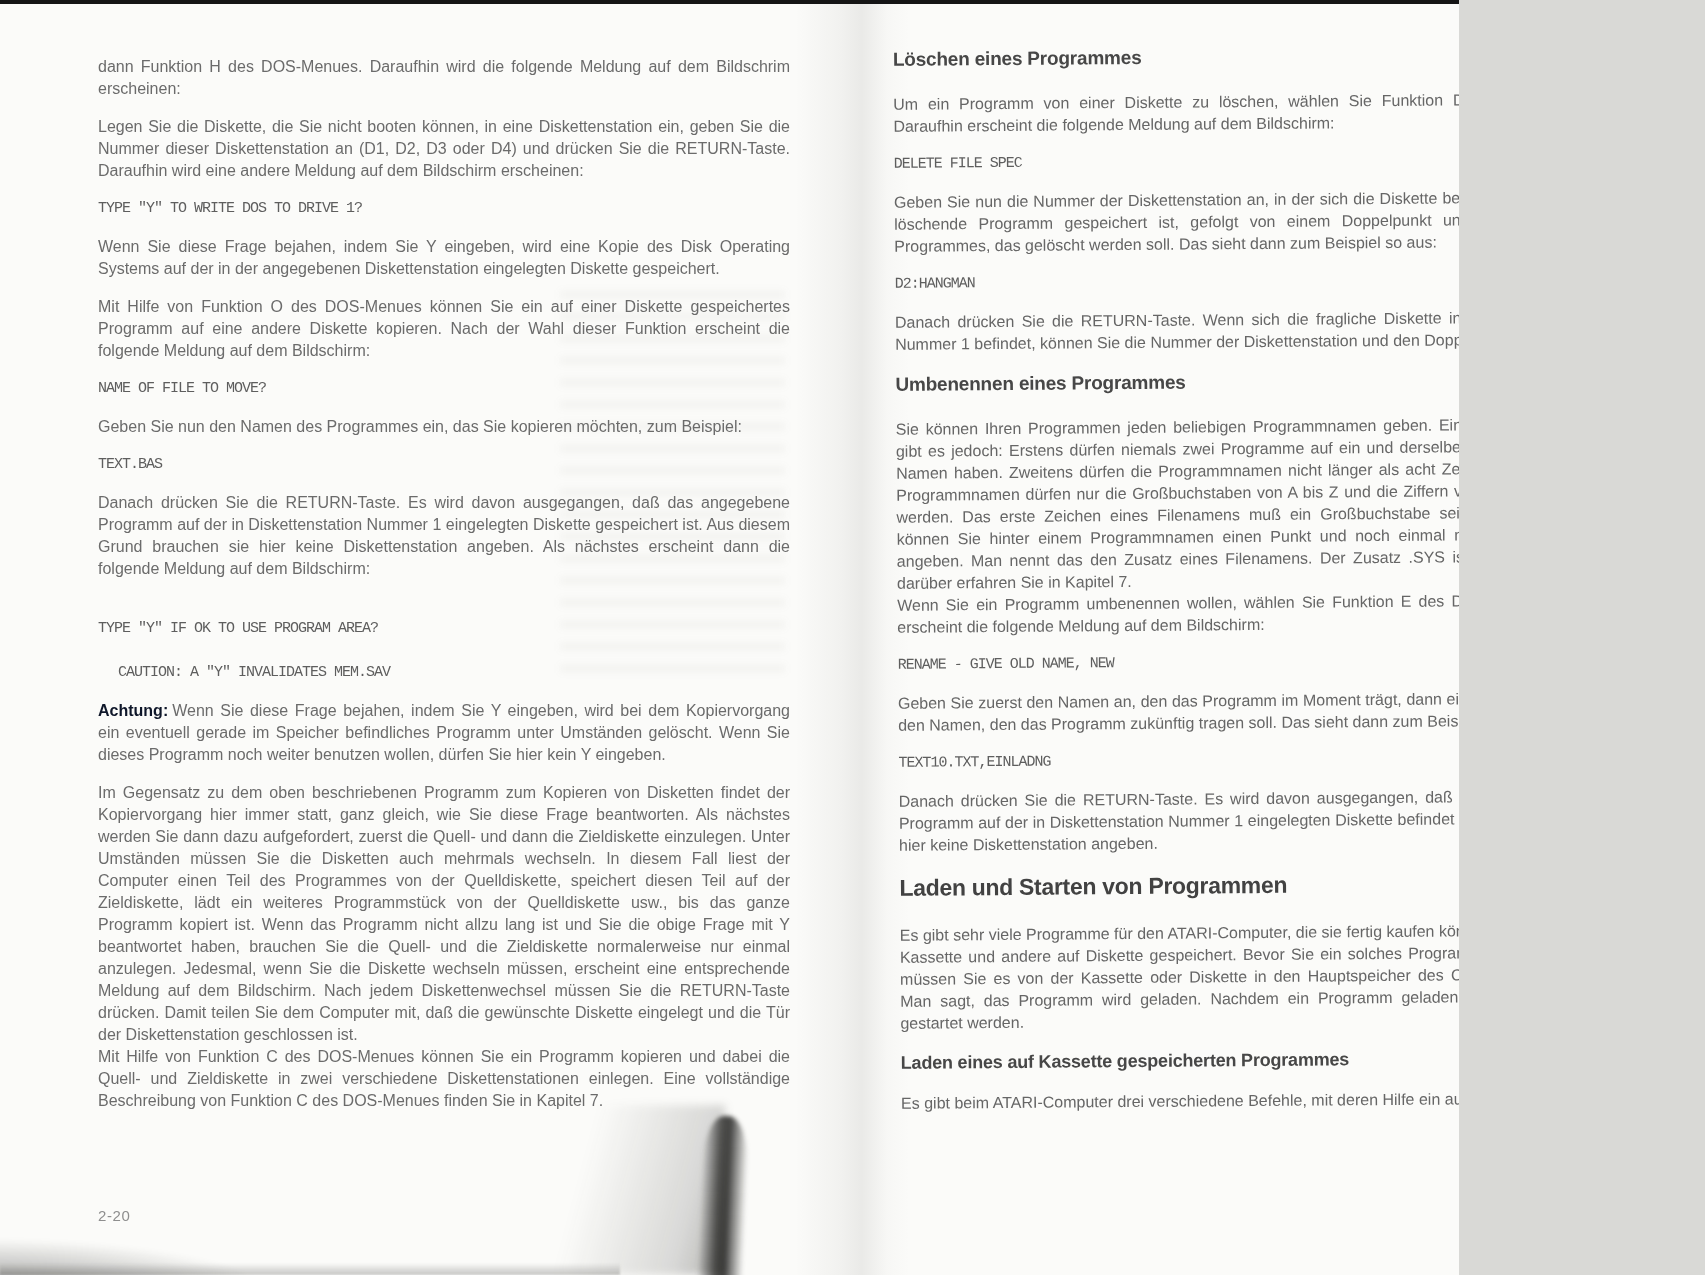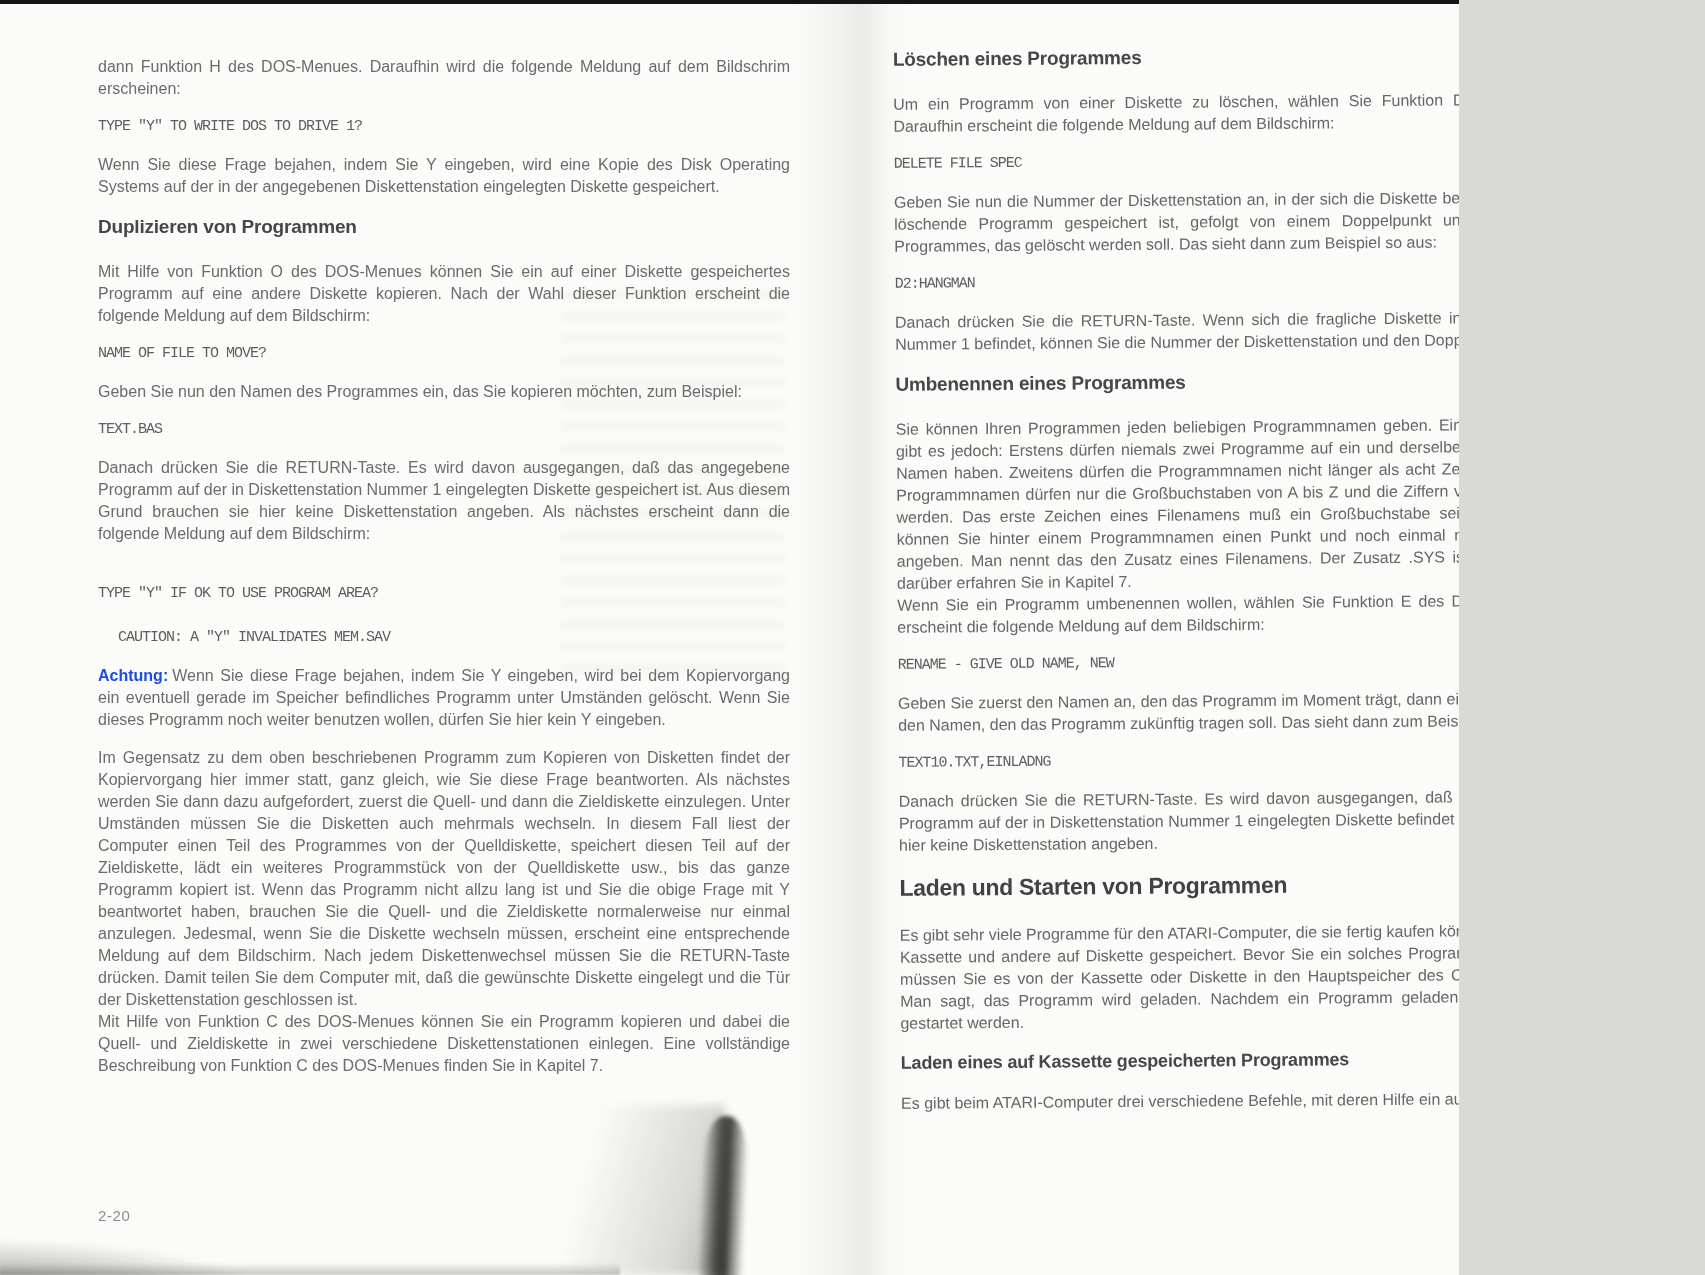--- a/index.html
+++ b/index.html
@@ -28,21 +28,21 @@
     color:#474747;letter-spacing:-0.2px;
   }
   .h-big{
     margin:16px 0 22px 0;font-size:23px;line-height:30px;font-weight:bold;
     color:#424242;letter-spacing:-0.3px;
   }
   .h-sub{
     margin:0 0 18px 0;font-size:18px;line-height:24px;font-weight:bold;
     color:#474747;letter-spacing:-0.2px;
   }
-  .warn-label{font-weight:bold;color:#1d4ed8;margin-right:4px;}
+  .warn-label{font-weight:bold;color:#0f172a;margin-right:4px;}
   .pagenum{
     position:absolute;font-size:15px;color:#8e8e8e;letter-spacing:0.6px;
     font-family:"Liberation Sans",sans-serif;
   }
   .pagenum-left{left:98px;width:692px;top:1207px;}
   .pagenum-right{left:897px;width:718px;top:1202px;}
 
   
   .deco{position:absolute;pointer-events:none;}
   .top-edge{left:0;top:0;width:1705px;height:4px;
@@ -68,24 +68,24 @@
     background:repeating-linear-gradient(to bottom,rgba(120,120,112,0.05) 0 9px,rgba(0,0,0,0) 9px 22px);
     filter:blur(3px);}
 </style>
 </head>
 <body>
 
 <div class="spread">
 
   <div class="page page-left">
     <p class="p">dann Funktion H des DOS-Menues. Daraufhin wird die folgende Meldung auf dem Bildschrim erscheinen:</p>
+    <p class="p">Legen Sie die Diskette, die Sie nicht booten können, in eine Diskettenstation ein, geben Sie die Nummer dieser Diskettenstation an (D1, D2, D3 oder D4) und drücken Sie die RETURN-Taste. Daraufhin wird eine andere Meldung auf dem Bildschirm erscheinen:</p>
     <div class="mono">TYPE "Y" TO WRITE DOS TO DRIVE 1?</div>
     <p class="p">Wenn Sie diese Frage bejahen, indem Sie Y eingeben, wird eine Kopie des Disk Operating Systems auf der in der angegebenen Diskettenstation eingelegten Diskette gespeichert.</p>
 
-    <h3 class="h">Duplizieren von Programmen</h3>
     <p class="p">Mit Hilfe von Funktion O des DOS-Menues können Sie ein auf einer Diskette gespeichertes Programm auf eine andere Diskette kopieren. Nach der Wahl dieser Funktion erscheint die folgende Meldung auf dem Bildschirm:</p>
     <div class="mono">NAME OF FILE TO MOVE?</div>
     <p class="p">Geben Sie nun den Namen des Programmes ein, das Sie kopieren möchten, zum Beispiel:</p>
     <div class="mono">TEXT.BAS</div>
     <p class="p">Danach drücken Sie die RETURN-Taste. Es wird davon ausgegangen, daß das angegebene Programm auf der in Diskettenstation Nummer 1 eingelegten Diskette gespeichert ist. Aus diesem Grund brauchen sie hier keine Diskettenstation angeben. Als nächstes erscheint dann die folgende Meldung auf dem Bildschirm:</p>
     <div class="mono">
       <span>TYPE "Y" IF OK TO USE PROGRAM AREA?</span><br>
       <span class="indent2">CAUTION: A "Y" INVALIDATES MEM.SAV</span>
     </div>
     <p class="p"><strong class="warn-label">Achtung:</strong><span>Wenn Sie diese Frage bejahen, indem Sie Y eingeben, wird bei dem Kopiervorgang ein eventuell gerade im Speicher befindliches Programm unter Umständen gelöscht. Wenn Sie dieses Programm noch weiter benutzen wollen, dürfen Sie hier kein Y eingeben.</span></p>

